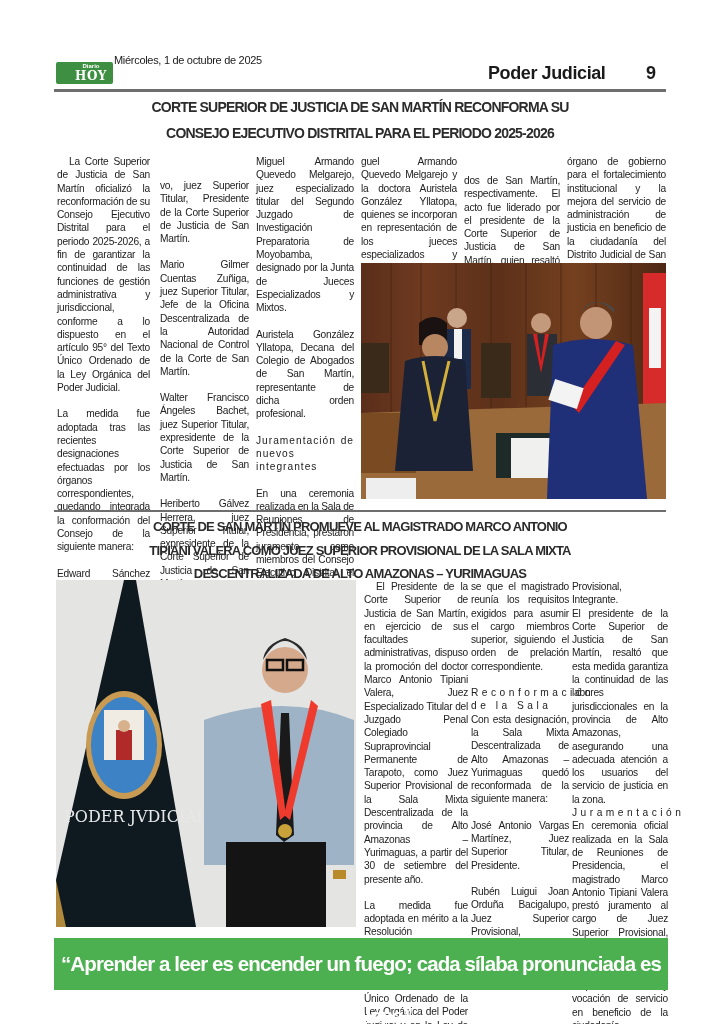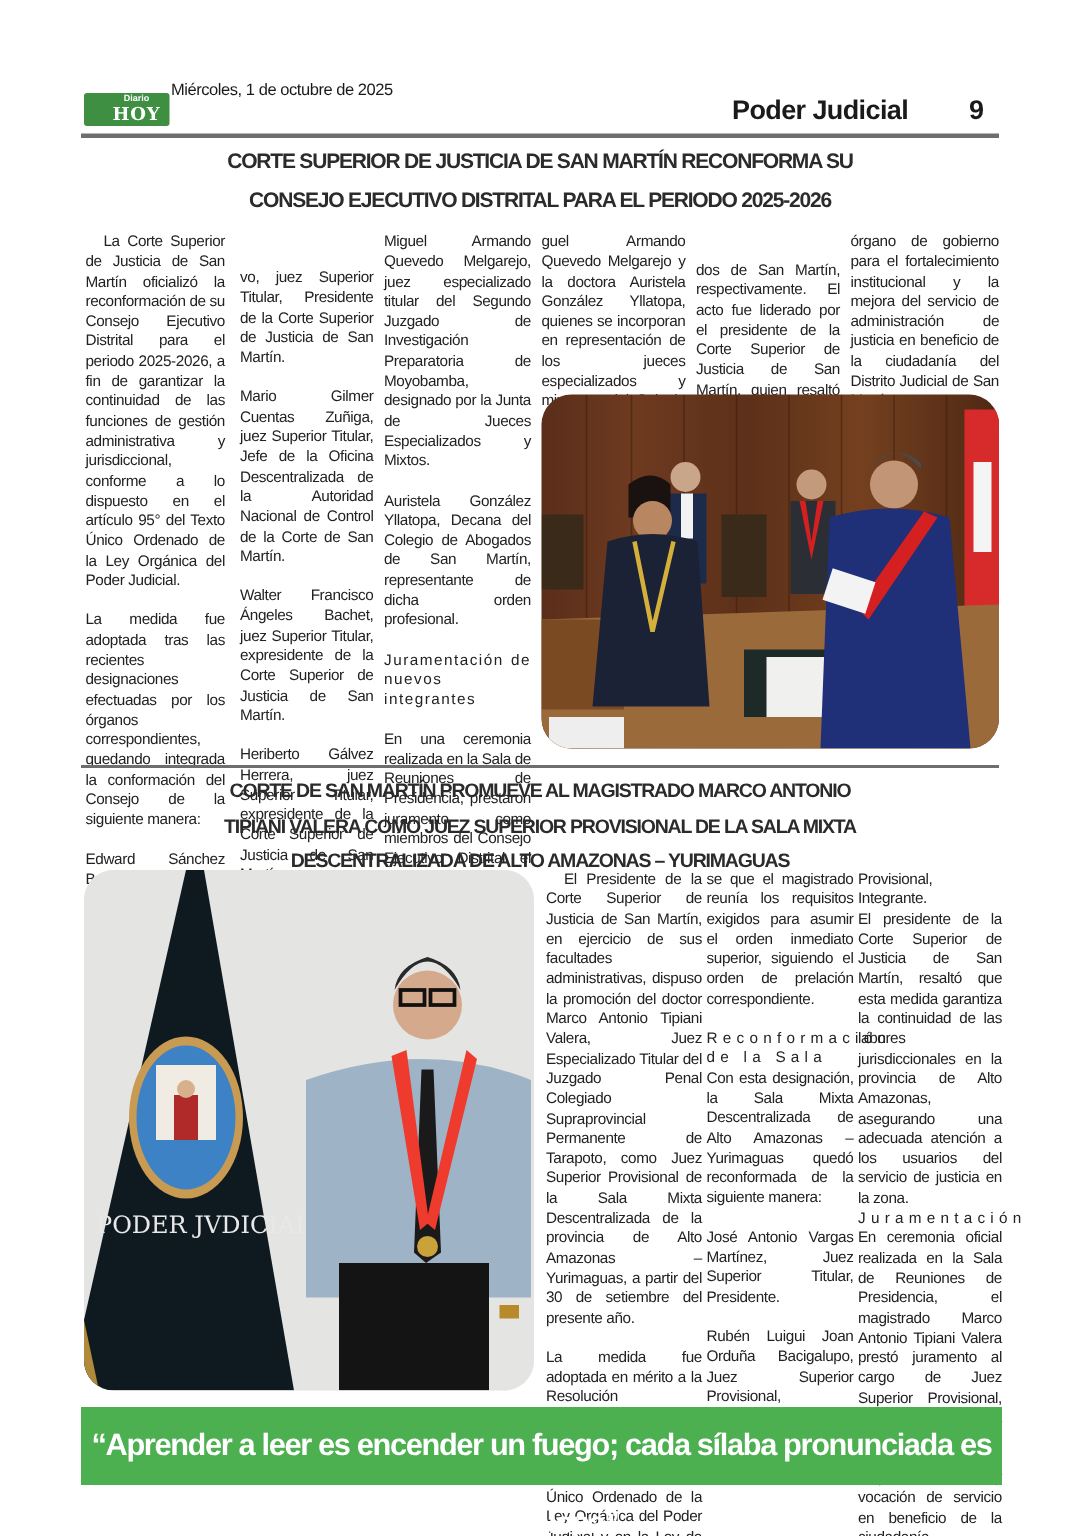--- a/index.html
+++ b/index.html
@@ -26,21 +26,21 @@
   
   .col { font-size:10.2px; line-height:13.3px; text-align:justify;
          letter-spacing:-0.25px; color:#222; }
   .col p { margin:0 0 13px 0; }
   .col p.ind { text-indent:12px; }
   .col p.tight { margin-bottom:0; }
   .col p.sub { letter-spacing:1px; }
   .col p.spread { letter-spacing:3.5px; }
 
   
-  .photo { overflow:hidden;border-radius:20px; }
+  .photo { overflow:hidden; }
   .photo1 { left:361px; top:263px; width:305px; height:236px;
             background:linear-gradient(90deg,#5a2e1a 0%,#6e3a20 20%,#5c3019 45%,#74401f 70%,#4e2814 100%); }
   .photo2 { left:56px; top:580px; width:300px; height:347px; background:#e6e6e4; }
 
   
   .quote { left:54px; top:938px; width:614px; height:52px; background:#4caf50;
            color:#fff; font-weight:bold; font-size:20.5px; text-align:center;
            line-height:52px; letter-spacing:-0.9px; }
 </style>
 </head>
@@ -171,21 +171,21 @@
     <rect x="277" y="290" width="13" height="9" fill="#b88a2a"></rect>
   </svg>
 </div>
 
 <div class="abs col" style="left:364px; top:580px; width:104px;">
   <p class="ind">El Presidente de la Corte Superior de Justicia de San Martín, en ejercicio de sus facultades administrativas, dispuso la promoción del doctor Marco Antonio Tipiani Valera, Juez Especializado Titular del Juzgado Penal Colegiado Supraprovincial Permanente de Tarapoto, como Juez Superior Provisional de la Sala Mixta Descentralizada de la provincia de Alto Amazonas – Yurimaguas, a partir del 30 de setiembre del presente año.</p>
   <p class="tight">La medida fue adoptada en mérito a la Resolución Administrativa N.° 000865-2025-PCSJSM-PJ, conforme a lo establecido en el Texto Único Ordenado de la Ley Orgánica del Poder Judicial y en la Ley de la Carrera Judicial, luego de verificar-</p>
 </div>
 
 <div class="abs col" style="left:471px; top:580px; width:98px;">
-  <p>se que el magistrado reunía los requisitos exigidos para asumir el orden inmediato superior, siguiendo el orden de prelación correspondiente.</p>
+  <p>se que el magistrado reunía los requisitos exigidos para asumir el cargo miembros superior, siguiendo el orden de prelación correspondiente.</p>
   <p class="spread" style="margin-bottom:0;">Reconformación de la Sala</p>
   <p>Con esta designación, la Sala Mixta Descentralizada de Alto Amazonas – Yurimaguas quedó reconformada de la siguiente manera:</p>
   <p>José Antonio Vargas Martínez, Juez Superior Titular, Presidente.</p>
   <p>Rubén Luigui Joan Orduña Bacigalupo, Juez Superior Provisional, Integrante.</p>
   <p class="tight">Marco Antonio Tipiani Valera, Juez Superior</p>
 </div>
 
 <div class="abs col" style="left:572px; top:580px; width:96px;">
   <p class="tight">Provisional, Integrante.</p>
   <p class="tight">El presidente de la Corte Superior de Justicia de San Martín, resaltó que esta medida garantiza la continuidad de las labores jurisdiccionales en la provincia de Alto Amazonas, asegurando una adecuada atención a los usuarios del servicio de justicia en la zona.</p>

